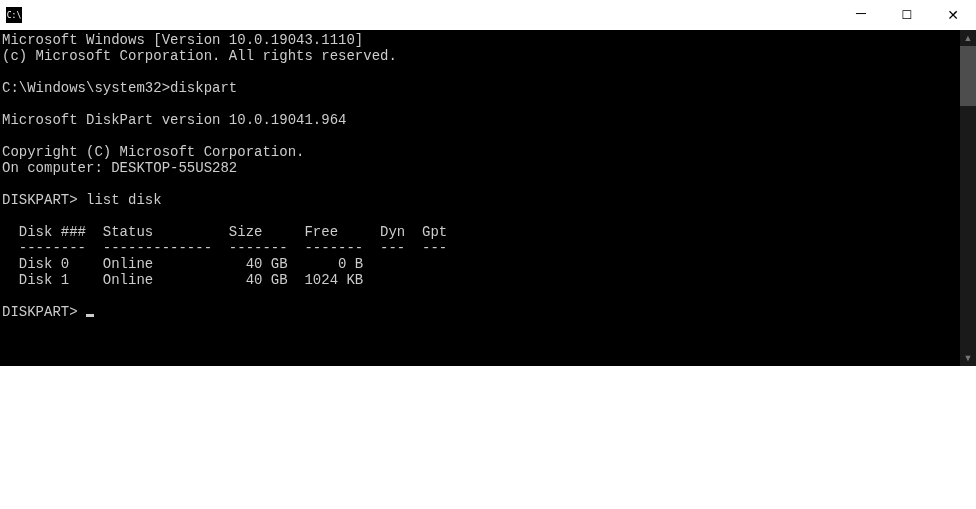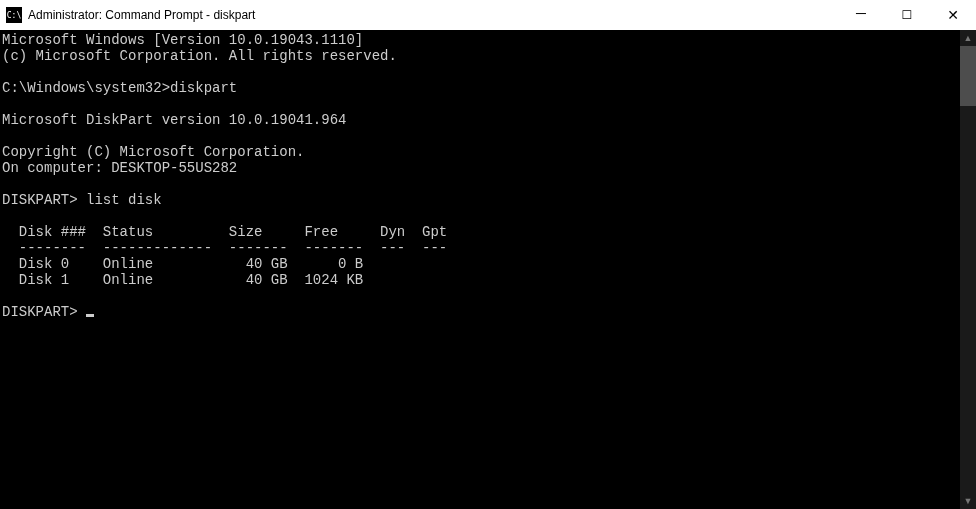--- a/index.html
+++ b/index.html
@@ -45,21 +45,21 @@
       display: flex;
       align-items: center;
       justify-content: center;
       font-family: "Segoe UI Symbol", sans-serif;
       font-size: 10px;
       color: #000;
     }
     .titlebar-btn.close { font-size: 12px; }
     .terminal-wrap {
       position: relative;
-      height: 479px;
+      height: 336px;
       background: #000;
       border-radius: 6px;
     }
     .terminal {
       position: absolute;
       left: 0;
       top: 0;
       right: 16px;
       bottom: 0;
       background: #000;
@@ -103,21 +103,20 @@
       vertical-align: -1px;
     }
   </style>
 </head>
 <body>
 
 <div class="titlebar">
   <div class="titlebar-icon">
       <span>C:\</span>
     </div>
-  <div class="titlebar-title">Administrator: Command Prompt - diskpart</div>
   <div class="titlebar-spacer"></div>
   <div class="titlebar-controls">
     <div class="titlebar-btn">
         <span style="font-size:14px;line-height:0;position:relative;top:-2px;">─</span>
       </div>
     <div class="titlebar-btn">
         <span style="font-size:12px;">☐</span>
       </div>
     <div class="titlebar-btn close">
         <span style="font-size:14px;">✕</span>

